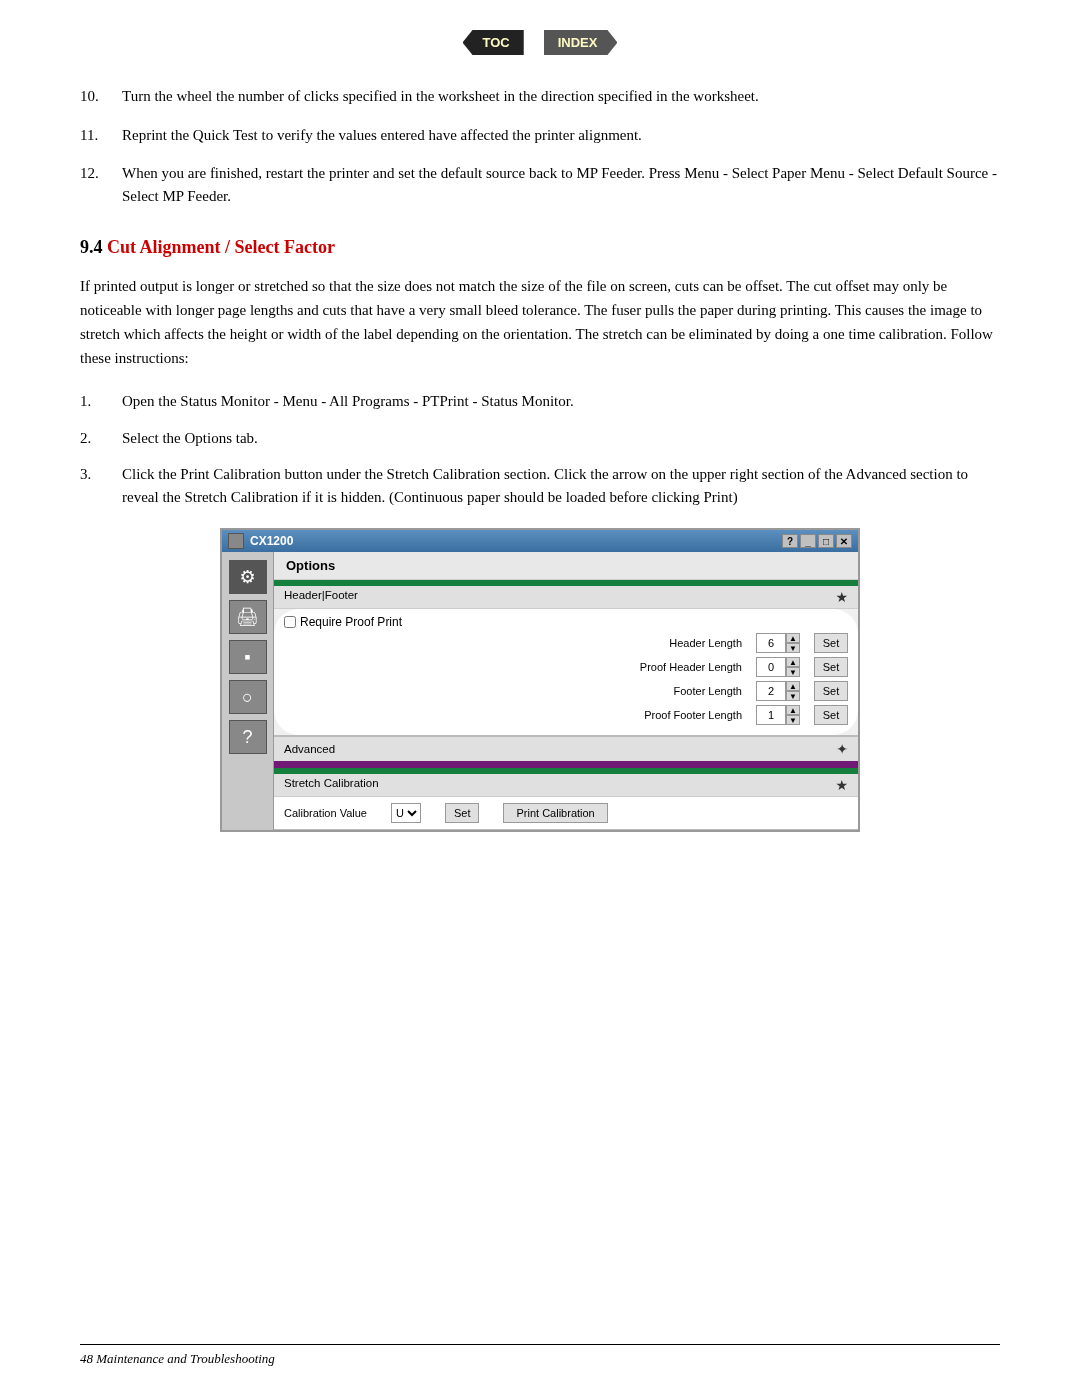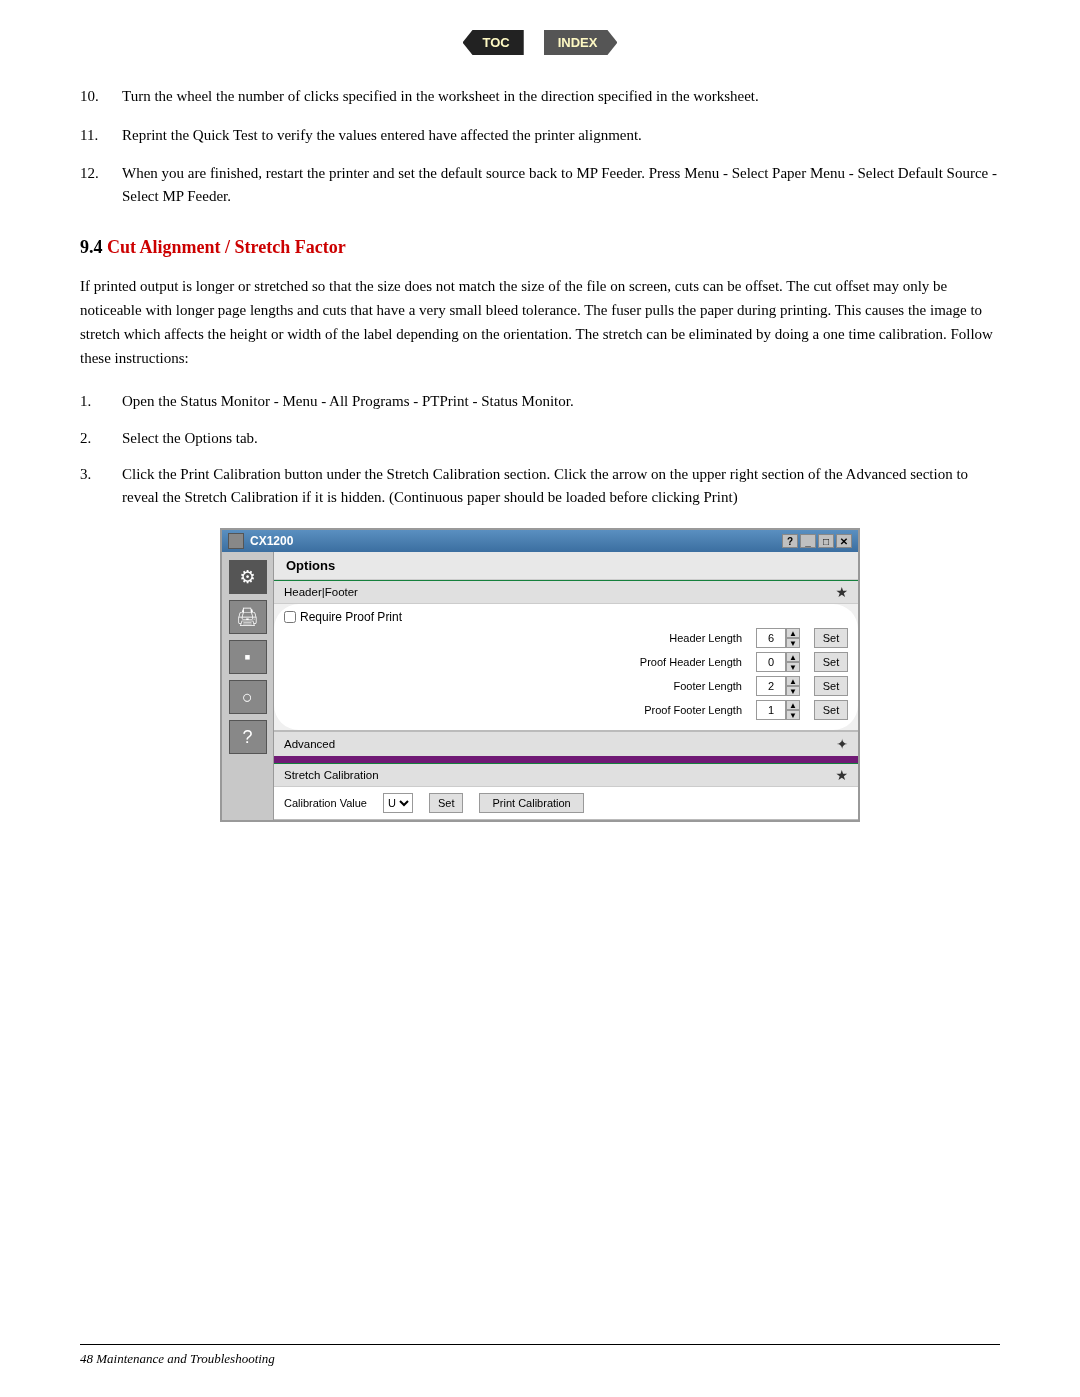--- a/index.html
+++ b/index.html
@@ -223,24 +223,23 @@
     
     .panel-section {
       border-bottom: 1px solid #bbb;
     }
 
     .panel-section-header {
       background: #e0e0e0;
       padding: 3px 10px;
       font-size: 11.5px;
       display: flex;
-      align-items: center;
       justify-content: space-between;
       border-bottom: 1px solid #ccc;
-      border-top: 1px solid #15803d;
+      border-top: 6px solid #15803d;
     }
 
     .section-collapse-btn {
       cursor: pointer;
       font-size: 14px;
       color: #333;
     }
 
     .panel-section-content {
       padding: 6px 10px;
@@ -316,21 +315,21 @@
 
     .checkbox-row input[type="checkbox"] {
       width: 12px;
       height: 12px;
     }
 
     
     .calibration-row {
       display: flex;
       align-items: center;
-      gap: 16px;
+      gap: 24px;
       padding: 6px 10px;
       background: #fff;
     }
 
     .cal-label {
       font-size: 11px;
     }
 
     .cal-dropdown {
       width: 30px;
@@ -415,21 +414,21 @@
     </li>
     <li>
       <span class="num">12.</span>
       <span class="content">When you are finished, restart the printer and set the default source back to MP Feeder. Press Menu - Select Paper Menu - Select Default Source - Select MP Feeder.</span>
     </li>
   </ol>
 
   <div class="section-heading">
     <span class="section-num">9.4</span>
     <span> </span>
-    <span class="section-title">Cut Alignment / Stretch Factor</span>
+    <span class="section-title">Cut Alignment / Select Factor</span>
   </div>
 
   <p class="body-para">If printed output is longer or stretched so that the size does not match the size of the file on screen, cuts can be offset. The cut offset may only be noticeable with longer page lengths and cuts that have a very small bleed tolerance.  The fuser pulls the paper during printing. This causes the image to stretch which affects the height or width of the label depending on the orientation. The stretch can be eliminated by doing a one time calibration.  Follow these instructions:</p>
 
   <ol class="steps-list">
     <li>
       <span class="step-num">1.</span>
       <span class="step-content">Open the Status Monitor - Menu - All Programs - PTPrint - Status Monitor.</span>
     </li>
     <li>

